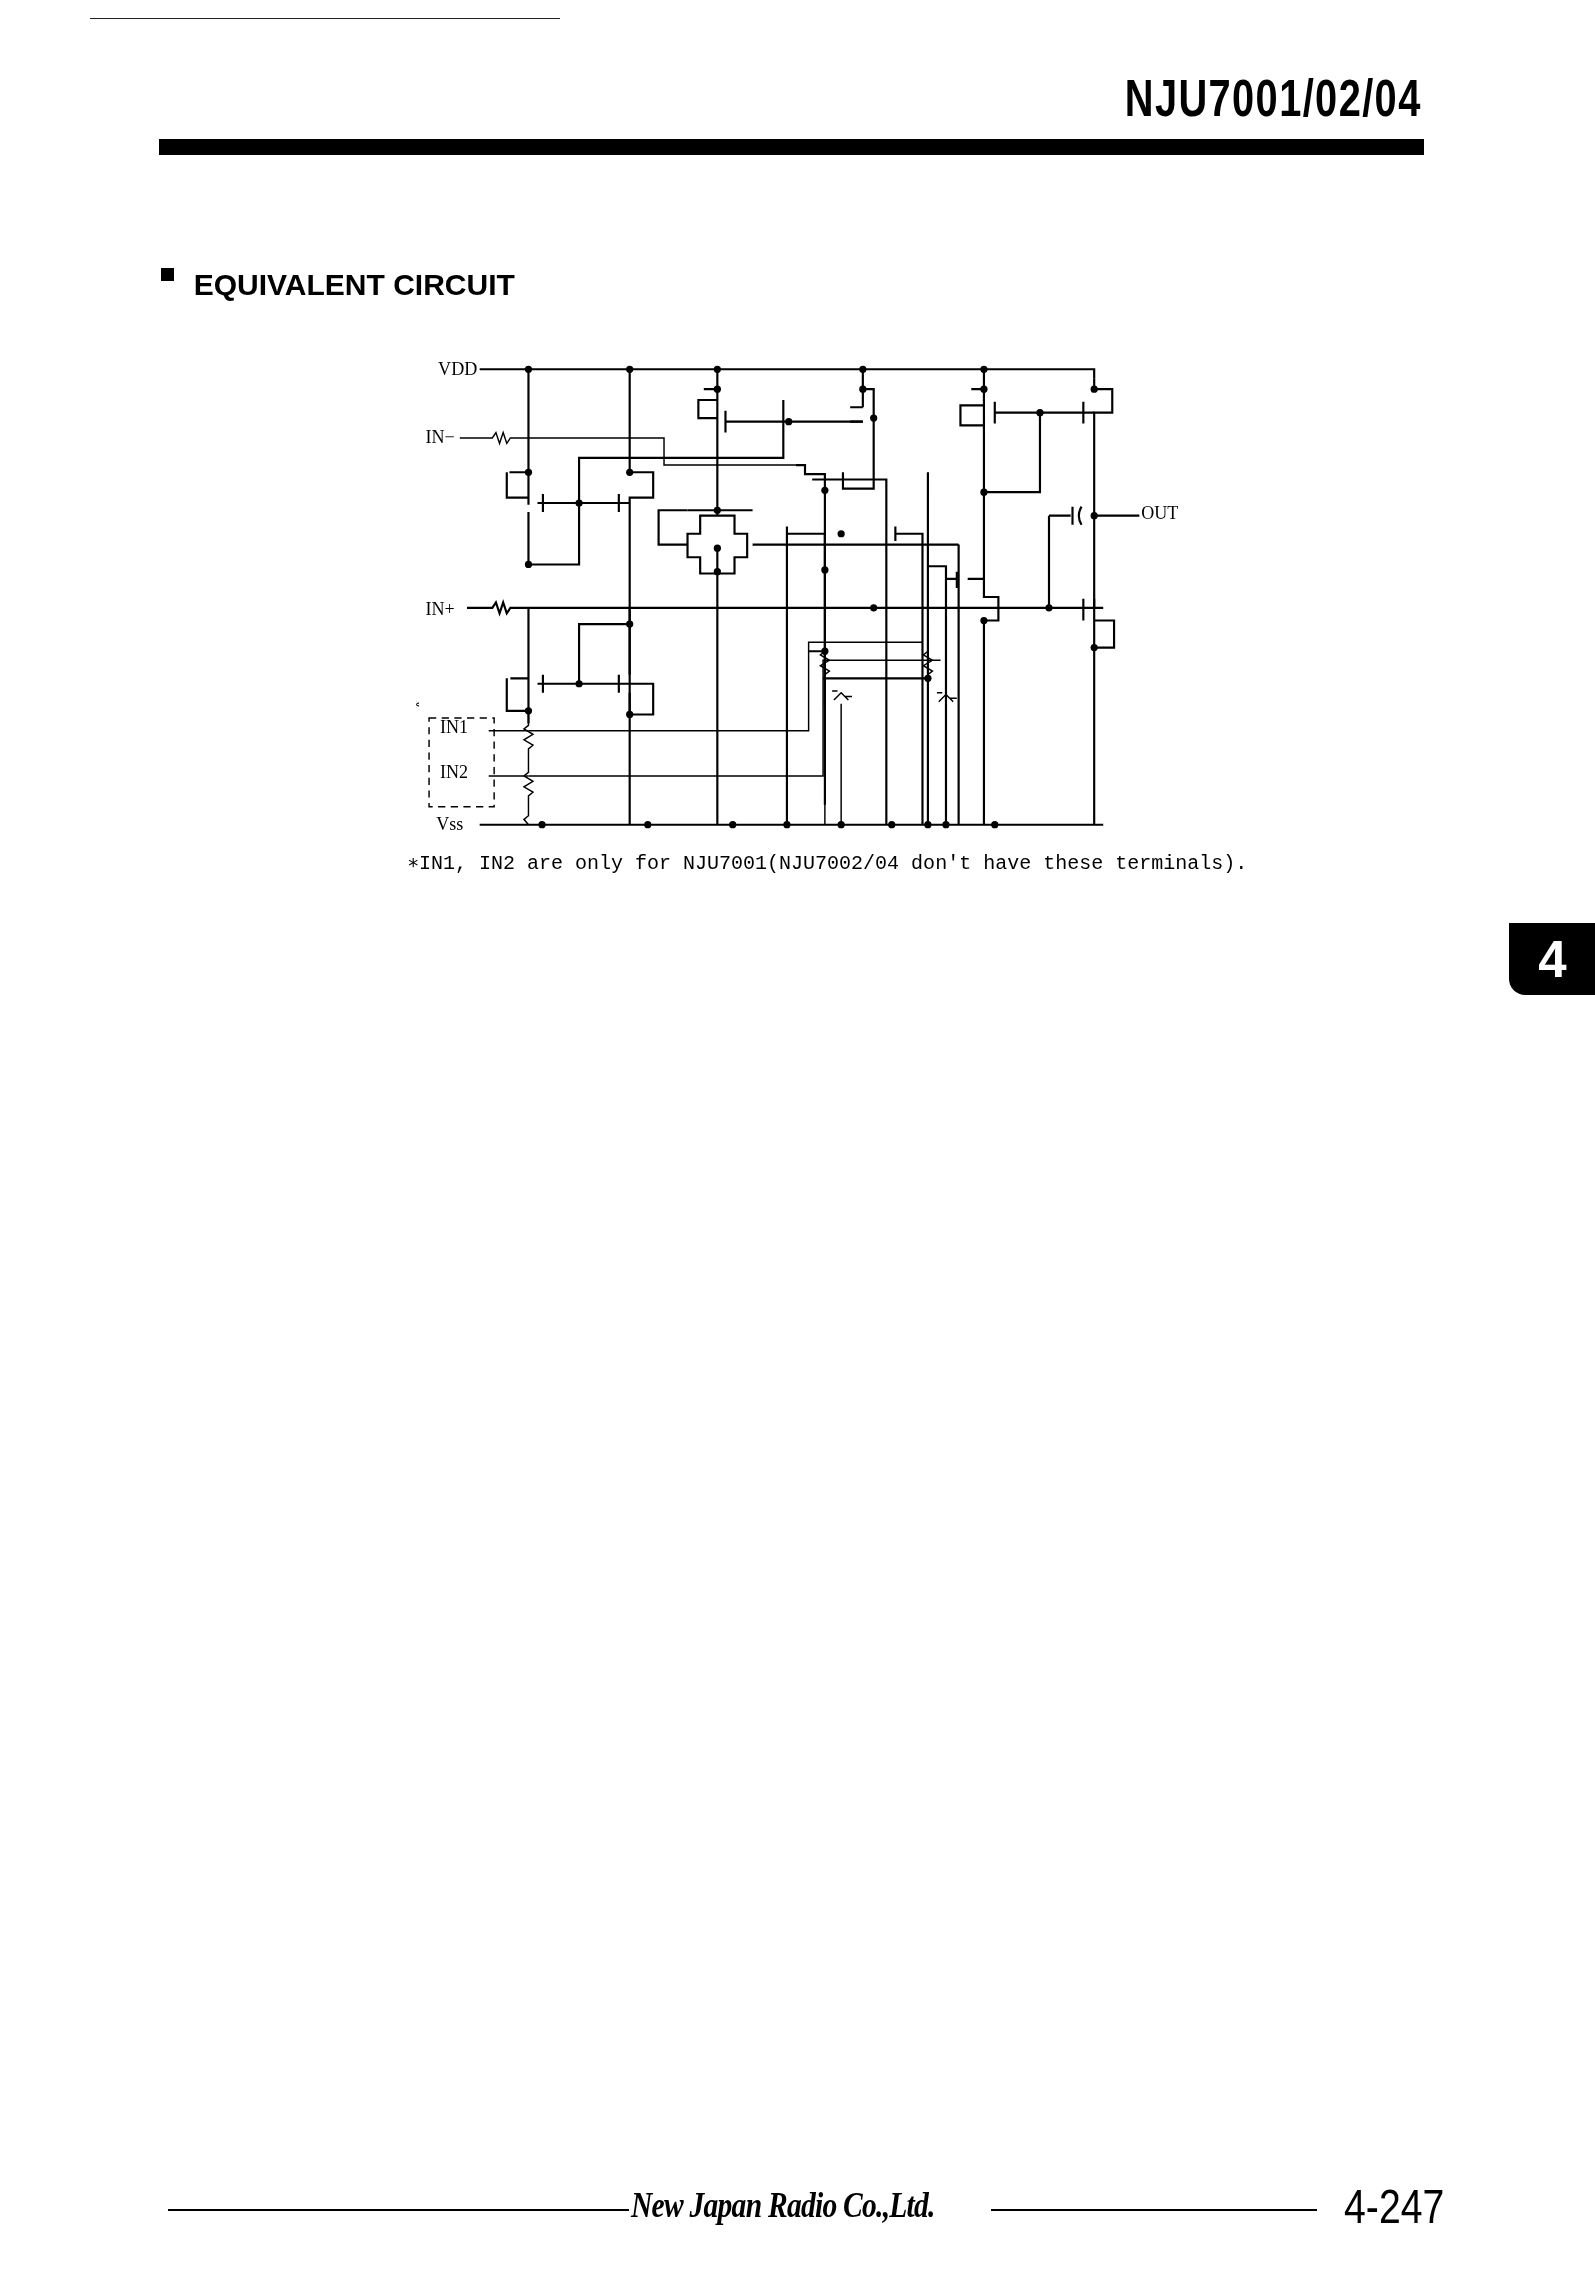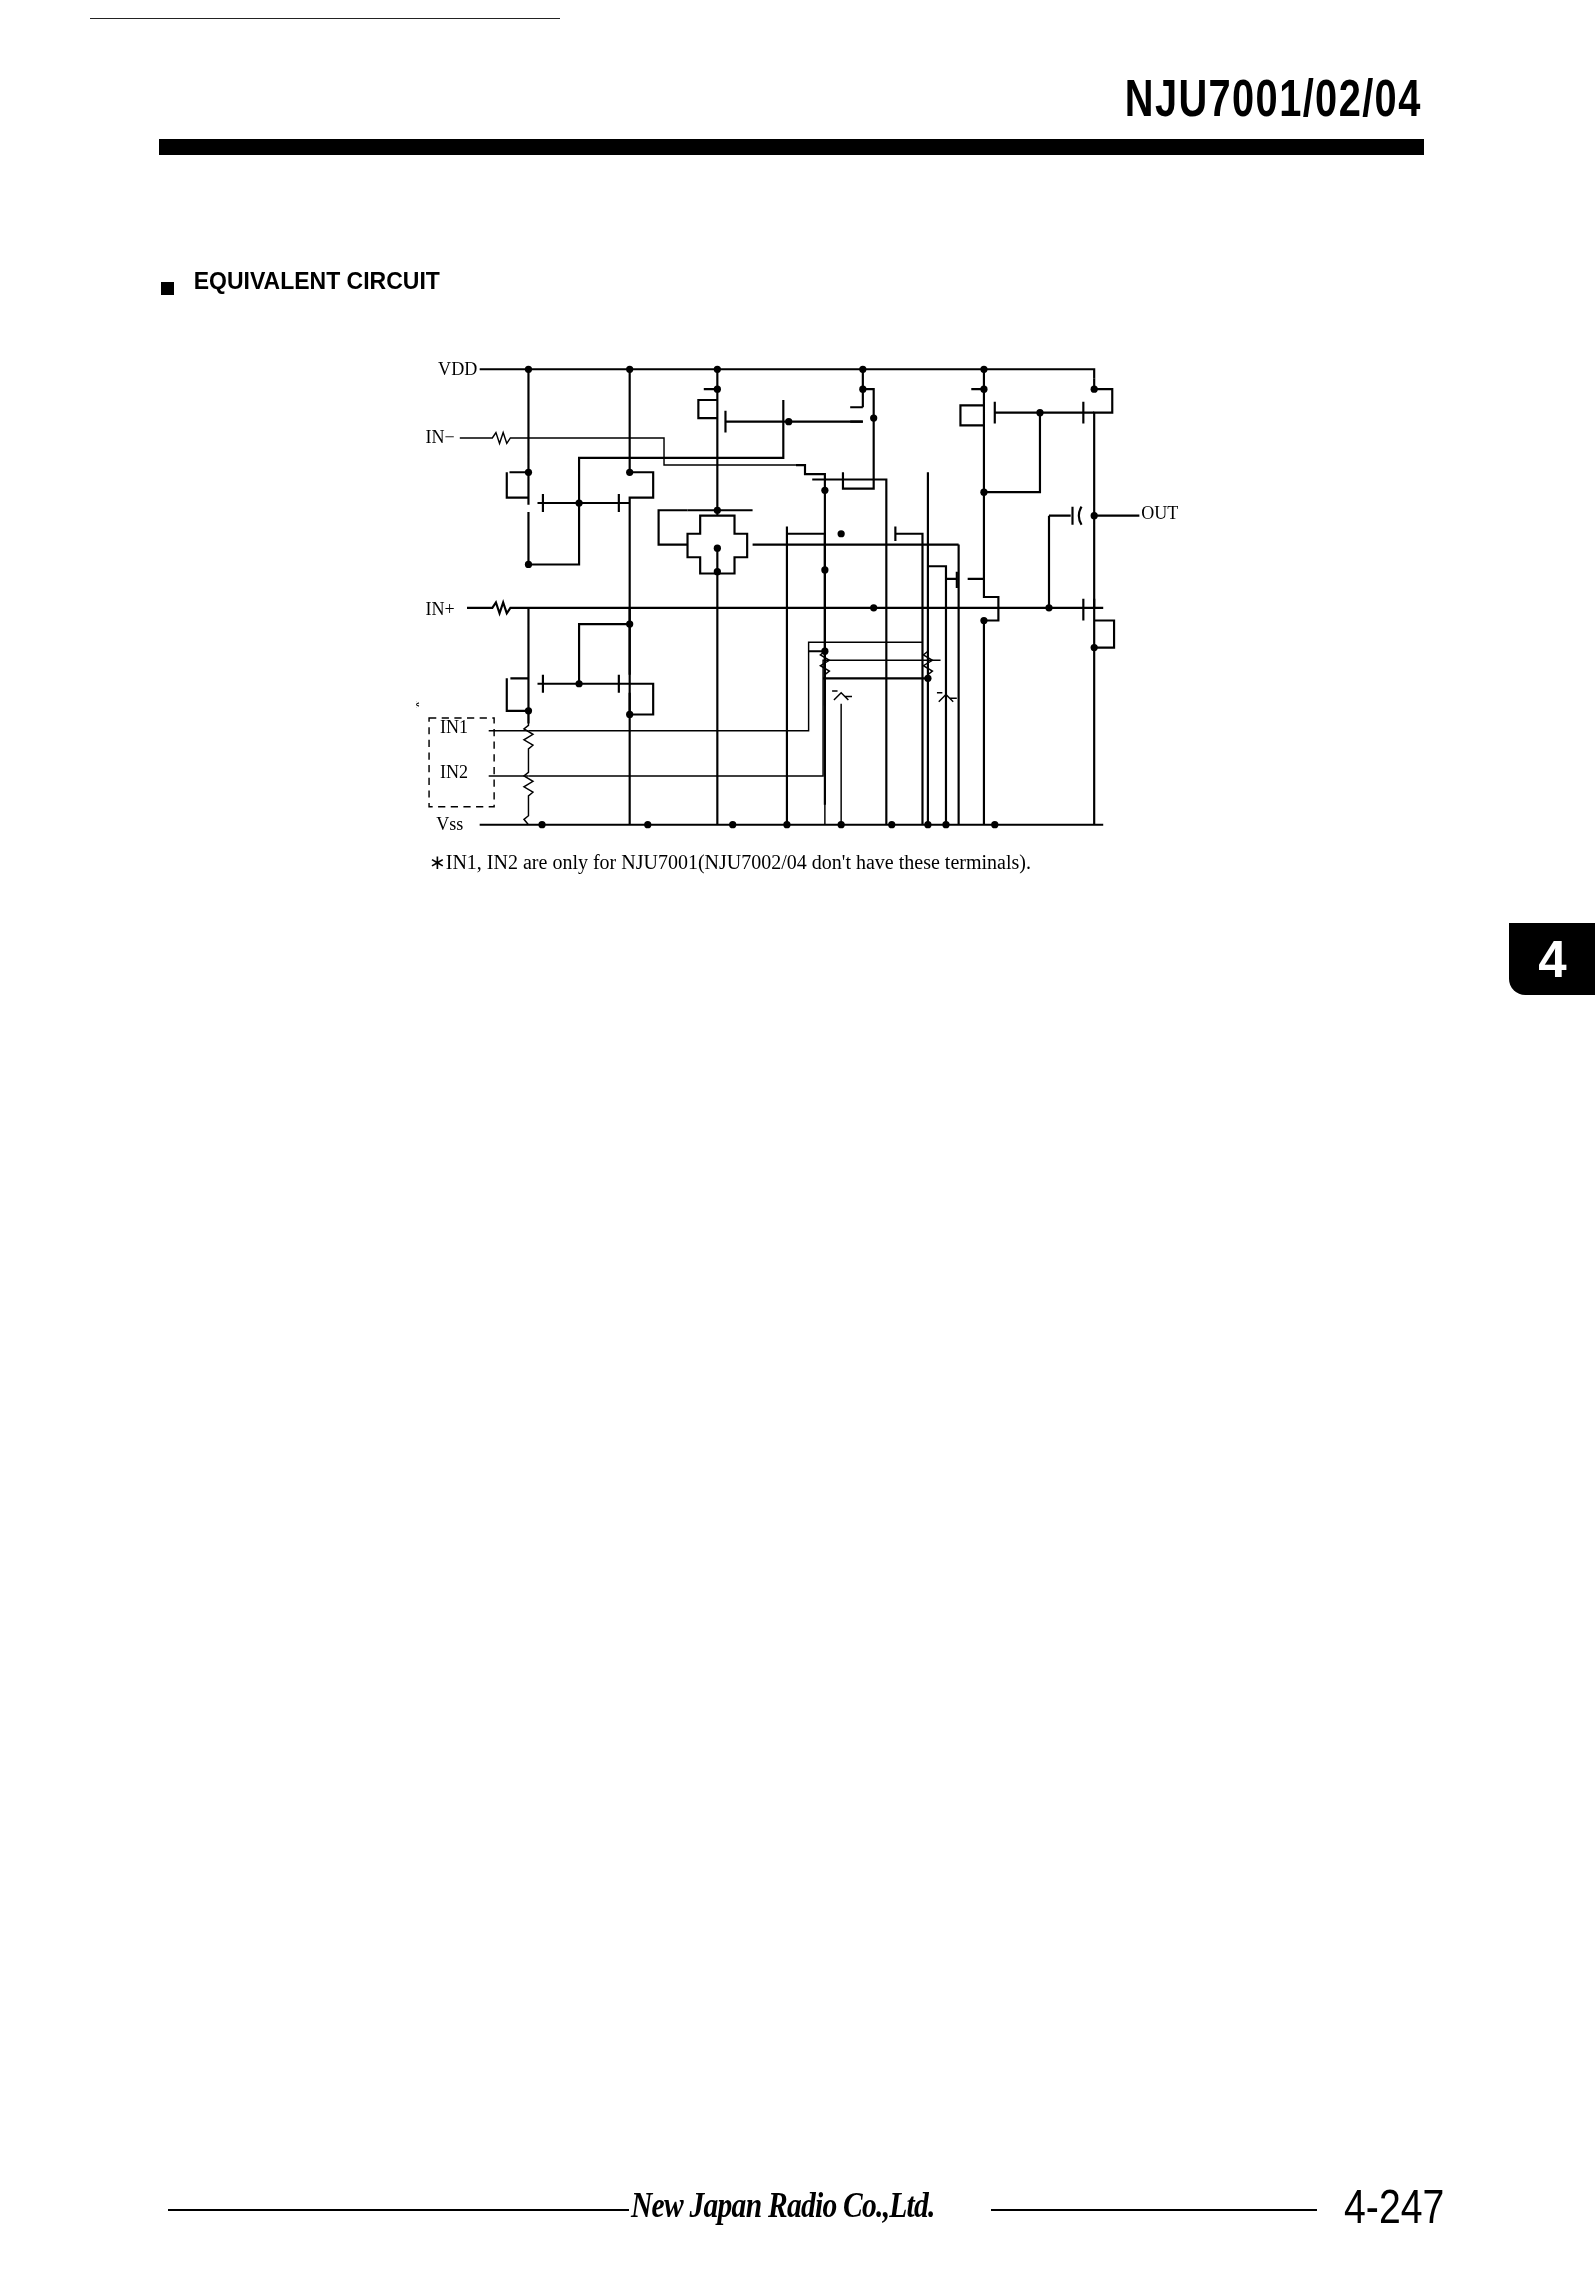--- a/index.html
+++ b/index.html
@@ -3,28 +3,28 @@
 <meta charset="utf-8">
 <style>
   html, body { margin: 0; padding: 0; background: #ffffff; }
   body { width: 1596px; height: 2290px; position: relative; overflow: hidden;
          font-family: "Liberation Sans", sans-serif; color: #000; }
   .top-scan-line { position: absolute; left: 90px; top: 18px; width: 470px; height: 0;
                    border-top: 1.8px solid #222; }
   .header-title { position: absolute; right: 174px; top: 69px; font-family: "Liberation Sans Narrow", "Liberation Sans", sans-serif;
                   font-weight: bold; font-size: 51px; letter-spacing: 1.8px; transform: scaleX(0.78); transform-origin: right top; }
   .header-bar { position: absolute; left: 159px; top: 139px; width: 1265px; height: 16.3px; background: #000; }
-  .section-heading { position: absolute; left: 161px; top: 268px; font-size: 23px; font-weight: bold; display: flex; align-items: flex-end; }
+  .section-heading { position: absolute; left: 161px; top: 268px; font-size: 30px; font-weight: bold; display: flex; align-items: flex-start; }
   .section-heading .bullet { width: 12.7px; height: 12.7px; background: #000; margin-right: 20px; display: inline-block; }
   .circuit { position: absolute; left: 416px; top: 353px; }
   .circuit text { font-family: "Liberation Serif", serif; font-size: 20px; fill: #000; }
   .circuit .w { stroke: #000; stroke-width: 2.4; fill: none; }
   .circuit .wt { stroke: #000; stroke-width: 1.6; fill: none; }
   .circuit .dot { fill: #000; }
-  .footnote { position: absolute; left: 429px; top: 850px; font-family: Liberation Serif, serif; font-size: 20px; }
+  .footnote { position: absolute; left: 407px; top: 850px; font-family: Liberation Mono, monospace; font-size: 20px; }
   .chapter-tab { position: absolute; left: 1509px; top: 923px; width: 87px; height: 72px; background: #000;
                  border-bottom-left-radius: 16.3px; color: #fff; font-weight: bold; font-size: 51px;
                  display: flex; align-items: center; justify-content: center; }
   .footer { position: absolute; left: 168px; top: 2171px; width: 1276px; height: 72px; }
   .footer .rule-left { position: absolute; left: 0; top: 38px; width: 461px; border-top: 2.7px solid #000; }
   .footer .company { position: absolute; left: 463px; top: 12.7px; font-family: "Liberation Serif", serif; font-style: italic;
                      font-weight: bold; font-size: 36px; letter-spacing: -0.9px; transform: scaleX(0.82); transform-origin: left top; }
   .footer .rule-right { position: absolute; left: 823px; top: 38px; width: 326px; border-top: 2.7px solid #000; }
   .footer .page-number { position: absolute; right: 0; top: 7.2px; font-size: 49px; transform: scaleX(0.8); transform-origin: right top; }
 </style>

